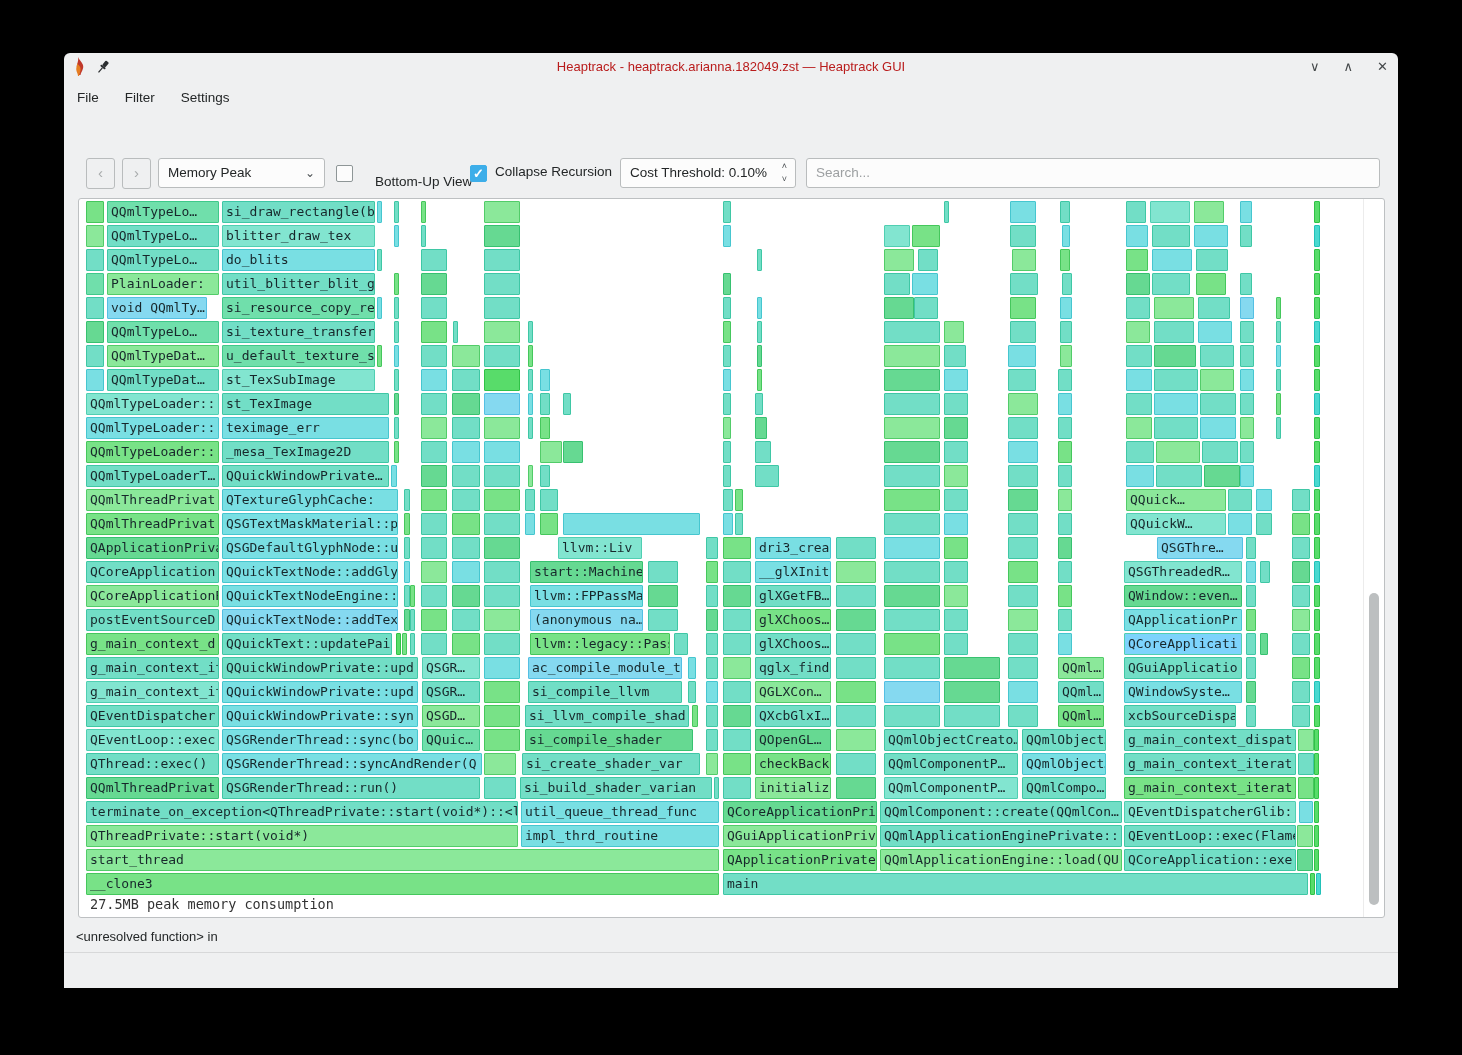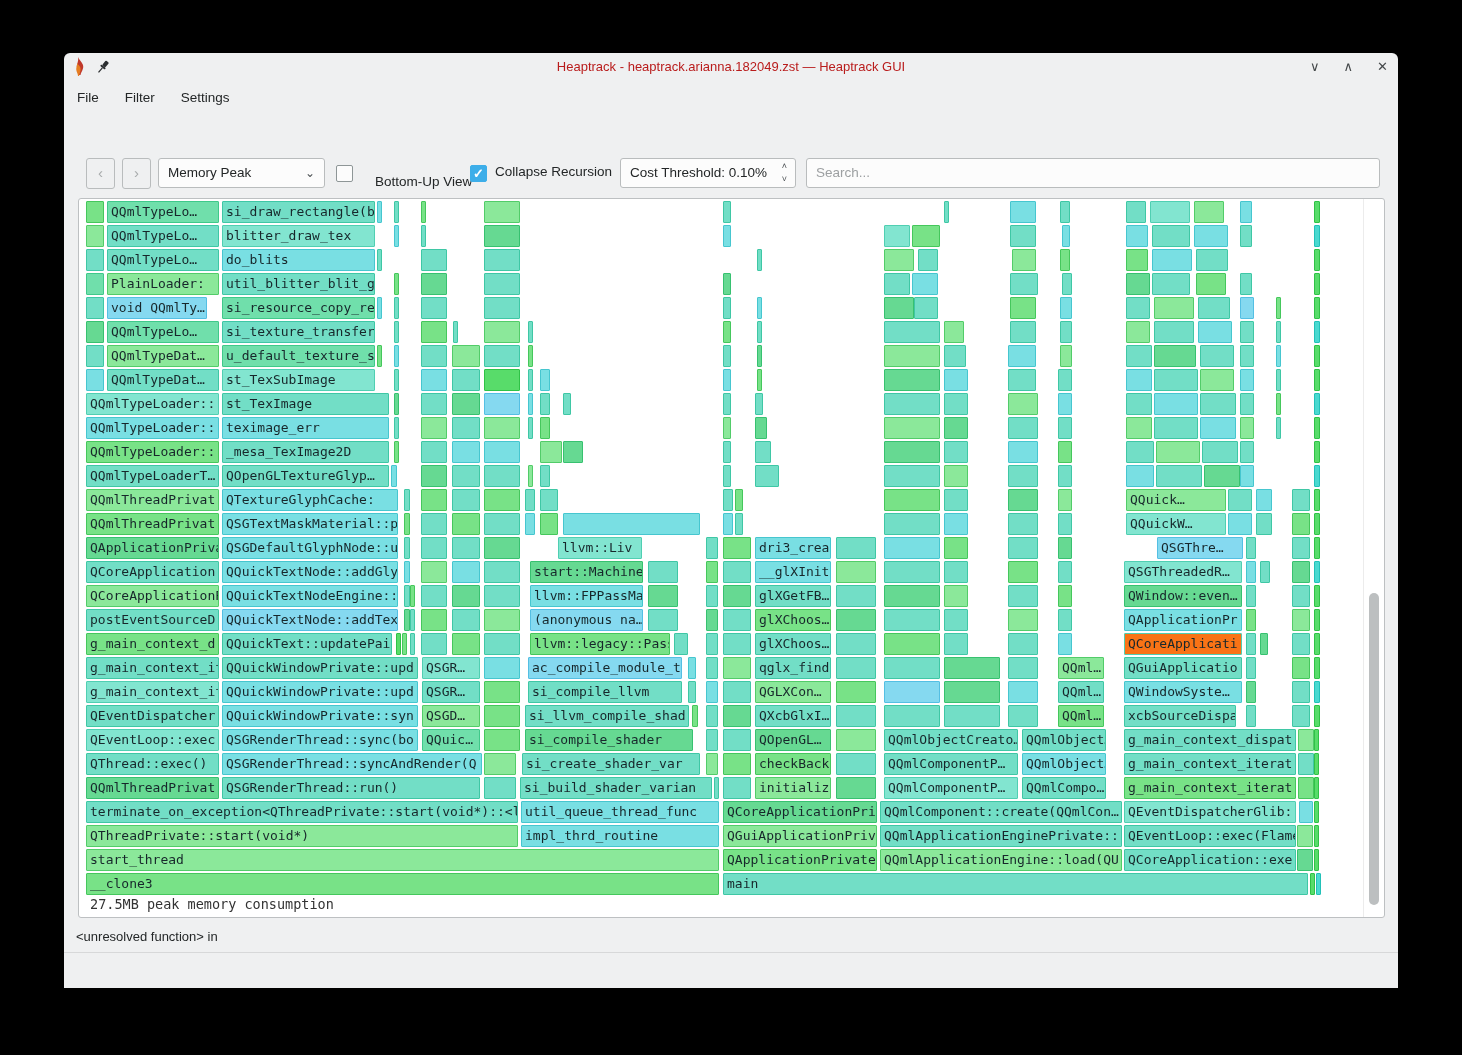--- a/index.html
+++ b/index.html
@@ -318,21 +318,21 @@
         <div class="seg" style="left: 798px; top: 240px; width: 56px; background: rgb(102, 217, 146); border-color: rgb(55, 193, 112);"></div>
         <div class="seg" style="left: 858px; top: 240px; width: 24px; background: rgb(114, 222, 198); border-color: rgb(63, 199, 165);"></div>
         <div class="seg" style="left: 922px; top: 240px; width: 30px; background: rgb(121, 223, 227); border-color: rgb(70, 198, 207);"></div>
         <div class="seg" style="left: 972px; top: 240px; width: 14px; background: rgb(120, 226, 135); border-color: rgb(69, 199, 92);"></div>
         <div class="seg" style="left: 1040px; top: 240px; width: 28px; background: rgb(114, 222, 198); border-color: rgb(63, 199, 165);"></div>
         <div class="seg" style="left: 1070px; top: 240px; width: 44px; background: rgb(139, 232, 154); border-color: rgb(82, 204, 105);"></div>
         <div class="seg" style="left: 1116px; top: 240px; width: 36px; background: rgb(114, 222, 198); border-color: rgb(63, 199, 165);"></div>
         <div class="seg" style="left: 1154px; top: 240px; width: 14px; background: rgb(114, 222, 198); border-color: rgb(63, 199, 165);"></div>
         <div class="seg" style="left: 1228px; top: 240px; width: 6px; background: rgb(88, 220, 106); border-color: rgb(47, 194, 71);"></div>
         <div class="seg" style="left: 0px; top: 264px; width: 133px; background: rgb(114, 222, 198); border-color: rgb(63, 199, 165);">QQmlTypeLoaderT…</div>
-        <div class="seg" style="left: 136px; top: 264px; width: 167px; background: rgb(114, 222, 198); border-color: rgb(63, 199, 165);">QOpenGLTextureGlyp…</div>
+        <div class="seg" style="left: 136px; top: 264px; width: 167px; background: rgb(114, 222, 198); border-color: rgb(63, 199, 165);">QQuickWindowPrivate…</div>
         <div class="seg" style="left: 305px; top: 264px; width: 6px; background: rgb(121, 223, 227); border-color: rgb(70, 198, 207);"></div>
         <div class="seg" style="left: 335px; top: 264px; width: 26px; background: rgb(102, 217, 146); border-color: rgb(55, 193, 112);"></div>
         <div class="seg" style="left: 366px; top: 264px; width: 28px; background: rgb(114, 222, 198); border-color: rgb(63, 199, 165);"></div>
         <div class="seg" style="left: 398px; top: 264px; width: 36px; background: rgb(114, 222, 198); border-color: rgb(63, 199, 165);"></div>
         <div class="seg" style="left: 442px; top: 264px; width: 4px; background: rgb(139, 232, 154); border-color: rgb(82, 204, 105);"></div>
         <div class="seg" style="left: 454px; top: 264px; width: 10px; background: rgb(114, 222, 198); border-color: rgb(63, 199, 165);"></div>
         <div class="seg" style="left: 637px; top: 264px; width: 8px; background: rgb(114, 222, 198); border-color: rgb(63, 199, 165);"></div>
         <div class="seg" style="left: 669px; top: 264px; width: 24px; background: rgb(114, 222, 198); border-color: rgb(63, 199, 165);"></div>
         <div class="seg" style="left: 798px; top: 264px; width: 56px; background: rgb(114, 222, 198); border-color: rgb(63, 199, 165);"></div>
         <div class="seg" style="left: 858px; top: 264px; width: 24px; background: rgb(139, 232, 154); border-color: rgb(82, 204, 105);"></div>
@@ -475,21 +475,21 @@
         <div class="seg" style="left: 444px; top: 432px; width: 140px; background: rgb(120, 226, 135); border-color: rgb(69, 199, 92);">llvm::legacy::PassM</div>
         <div class="seg" style="left: 588px; top: 432px; width: 14px; background: rgb(114, 222, 198); border-color: rgb(63, 199, 165);"></div>
         <div class="seg" style="left: 620px; top: 432px; width: 12px; background: rgb(114, 222, 198); border-color: rgb(63, 199, 165);"></div>
         <div class="seg" style="left: 637px; top: 432px; width: 28px; background: rgb(114, 222, 198); border-color: rgb(63, 199, 165);"></div>
         <div class="seg" style="left: 669px; top: 432px; width: 76px; background: rgb(114, 222, 198); border-color: rgb(63, 199, 165);">glXChoos…</div>
         <div class="seg" style="left: 750px; top: 432px; width: 40px; background: rgb(114, 222, 198); border-color: rgb(63, 199, 165);"></div>
         <div class="seg" style="left: 798px; top: 432px; width: 56px; background: rgb(120, 226, 135); border-color: rgb(69, 199, 92);"></div>
         <div class="seg" style="left: 858px; top: 432px; width: 24px; background: rgb(114, 222, 198); border-color: rgb(63, 199, 165);"></div>
         <div class="seg" style="left: 922px; top: 432px; width: 30px; background: rgb(114, 222, 198); border-color: rgb(63, 199, 165);"></div>
         <div class="seg" style="left: 972px; top: 432px; width: 14px; background: rgb(121, 223, 227); border-color: rgb(70, 198, 207);"></div>
-        <div class="seg" style="left: 1038px; top: 432px; width: 118px; background: #f97316; border-color: rgb(80, 207, 178);">QCoreApplicati</div>
+        <div class="seg" style="left: 1038px; top: 432px; width: 118px; background: #7dd3fc; border-color: rgb(80, 207, 178);">QCoreApplicati</div>
         <div class="seg" style="left: 1160px; top: 432px; width: 10px; background: rgb(114, 222, 198); border-color: rgb(63, 199, 165);"></div>
         <div class="seg" style="left: 1174px; top: 432px; width: 8px; background: rgb(102, 217, 146); border-color: rgb(55, 193, 112);"></div>
         <div class="seg" style="left: 1206px; top: 432px; width: 18px; background: rgb(114, 222, 198); border-color: rgb(63, 199, 165);"></div>
         <div class="seg" style="left: 1228px; top: 432px; width: 6px; background: rgb(88, 220, 106); border-color: rgb(47, 194, 71);"></div>
         <div class="seg" style="left: 0px; top: 456px; width: 133px; background: rgb(114, 222, 198); border-color: rgb(63, 199, 165);">g_main_context_it</div>
         <div class="seg" style="left: 136px; top: 456px; width: 196px; background: rgb(114, 222, 198); border-color: rgb(63, 199, 165);">QQuickWindowPrivate::upd</div>
         <div class="seg" style="left: 336px; top: 456px; width: 58px; background: rgb(130, 229, 208); border-color: rgb(80, 207, 178);">QSGR…</div>
         <div class="seg" style="left: 398px; top: 456px; width: 36px; background: rgb(121, 223, 227); border-color: rgb(70, 198, 207);"></div>
         <div class="seg" style="left: 442px; top: 456px; width: 154px; background: rgb(133, 217, 240); border-color: rgb(84, 191, 227);">ac_compile_module_t</div>
         <div class="seg" style="left: 602px; top: 456px; width: 8px; background: rgb(121, 223, 227); border-color: rgb(70, 198, 207);"></div>

